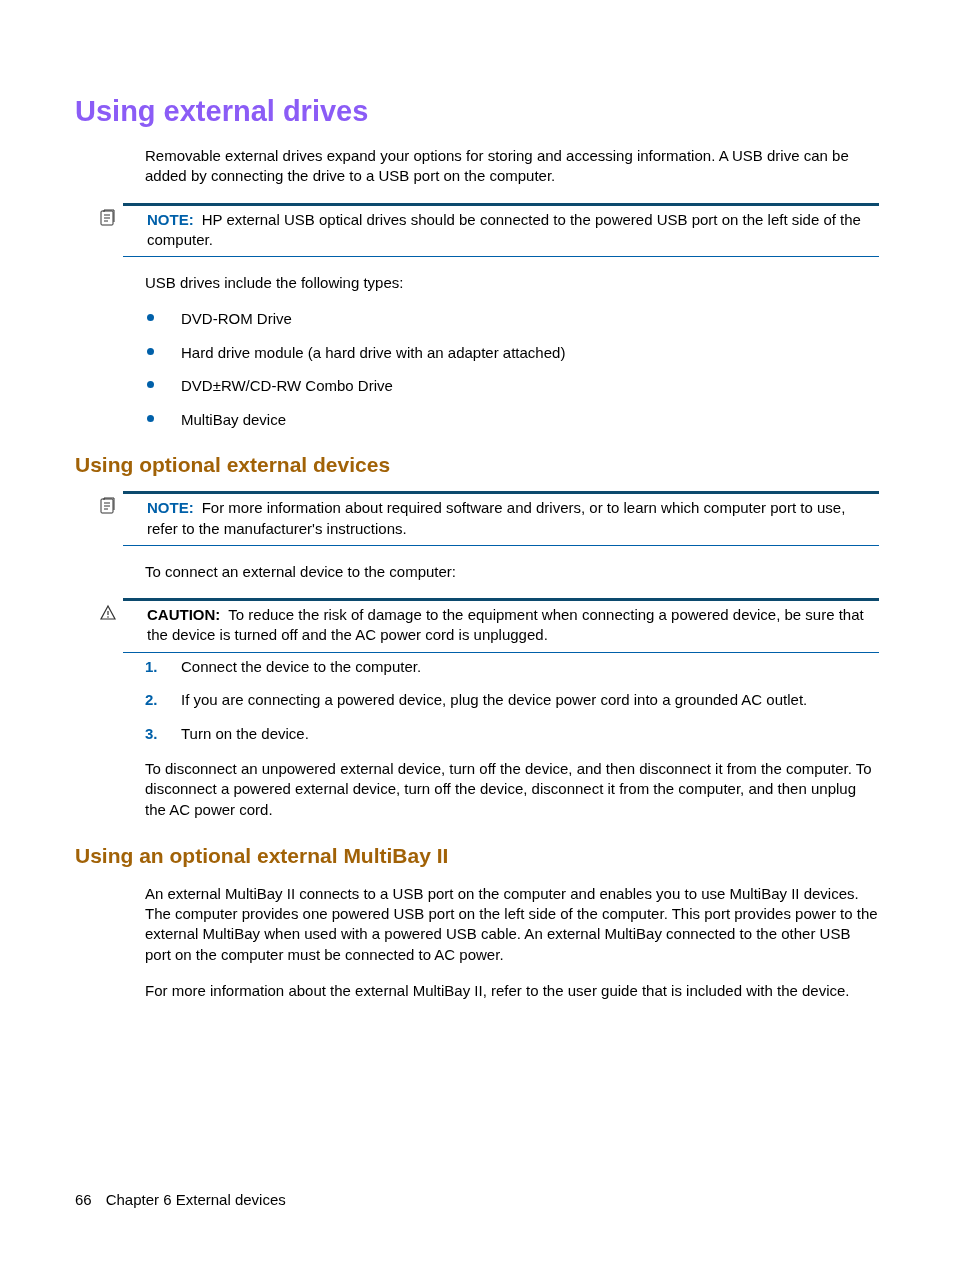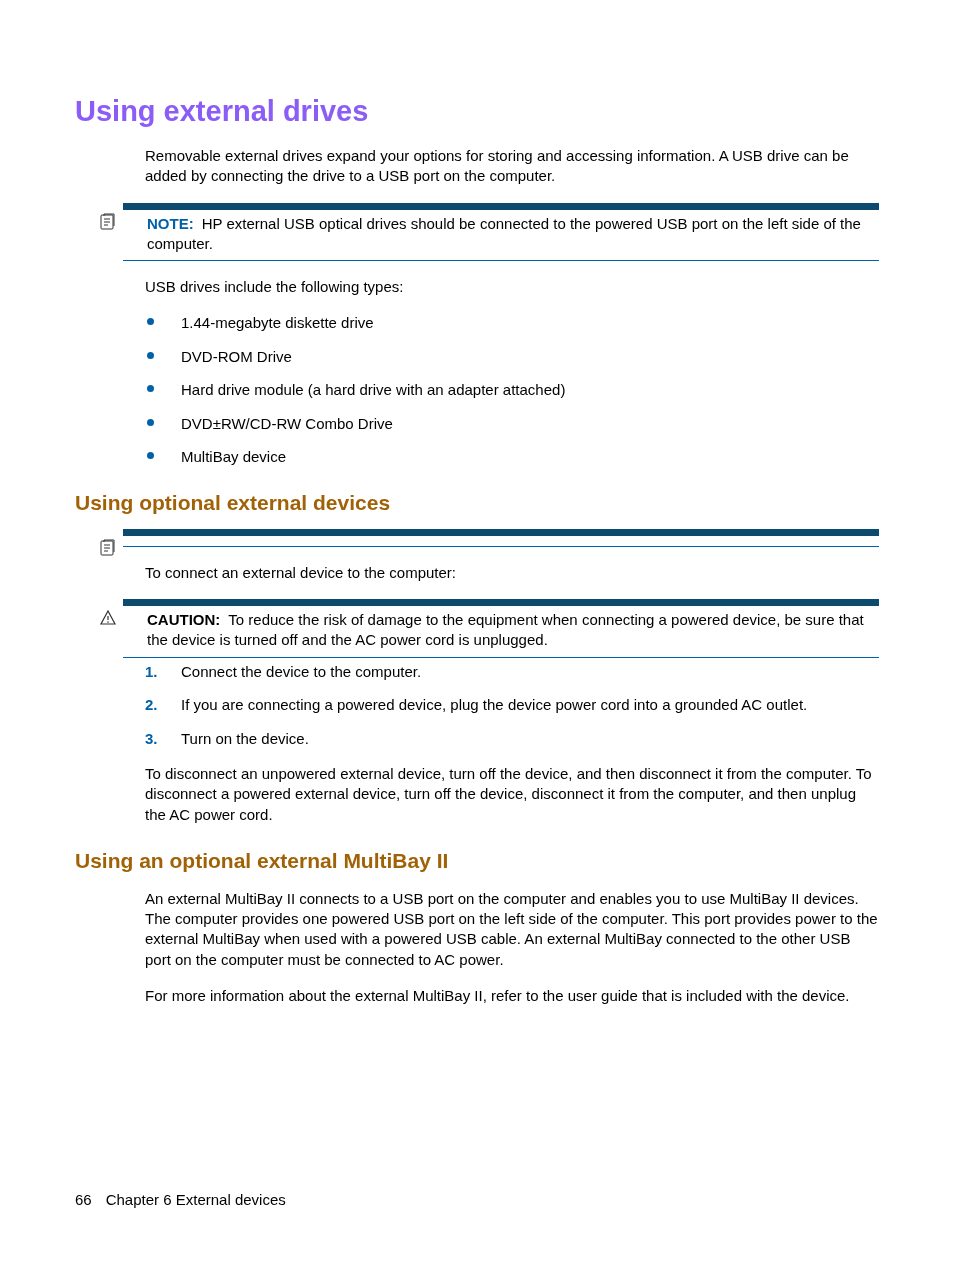--- a/index.html
+++ b/index.html
@@ -29,21 +29,21 @@
   .body-indent {
     margin-left: 70px;
     margin-top: 16px;
   }
   p {
     line-height: 1.35;
     margin-bottom: 16px;
   }
   .callout {
     margin-left: 48px;
-    border-top: 7px solid #0c4a6e;
+    border-top: 3px solid #0c4a6e;
     border-bottom: 1px solid #0060a9;
     padding: 4px 0 6px 0;
     margin-bottom: 4px;
     position: relative;
     line-height: 1.35;
   }
   .callout .icon {
     position: absolute;
     left: -24px;
     top: 3px;
@@ -131,41 +131,43 @@
       </svg>
   </span>
   <div class="callout-text">
     <strong class="label">NOTE:</strong><span>HP external USB optical drives should be connected to the powered USB port on the left side of the computer.</span>
   </div>
 </div>
 
 <p class="body-indent">USB drives include the following types:</p>
 
 <ul class="bullets">
-  <li>1.44-megabyte diskette drive</li>
   <li>DVD-ROM Drive</li>
   <li>Hard drive module (a hard drive with an adapter attached)</li>
   <li>DVD±RW/CD-RW Combo Drive</li>
   <li>MultiBay device</li>
 </ul>
 
 <h2>Using optional external devices</h2>
 
 <div class="callout">
   <span class="icon">
     <svg viewBox="0 0 18 18">
         <g fill="none" stroke="#333" stroke-width="1">
           <rect x="2" y="2" width="12" height="14" rx="1"></rect>
           <path d="M5 3 L5 1 L15 1 L15 13"></path>
           <line x1="5" y1="6" x2="11" y2="6"></line>
           <line x1="5" y1="9" x2="11" y2="9"></line>
           <line x1="5" y1="12" x2="9" y2="12"></line>
         </g>
       </svg>
   </span>
+  <div class="callout-text">
+    <strong class="label">NOTE:</strong><span>For more information about required software and drivers, or to learn which computer port to use, refer to the manufacturer's instructions.</span>
+  </div>
 </div>
 
 <p class="body-indent">To connect an external device to the computer:</p>
 
 <div class="callout caution">
   <span class="icon">
     <svg viewBox="0 0 18 18">
         <polygon points="9,2 16,15 2,15" fill="none" stroke="#333" stroke-width="1.2"></polygon>
         <line x1="9" y1="7" x2="9" y2="11" stroke="#333" stroke-width="1.2"></line>
         <circle cx="9" cy="13" r="0.8" fill="#333"></circle>

